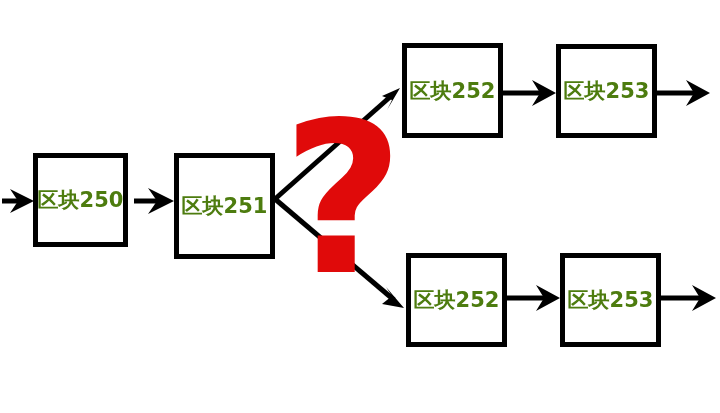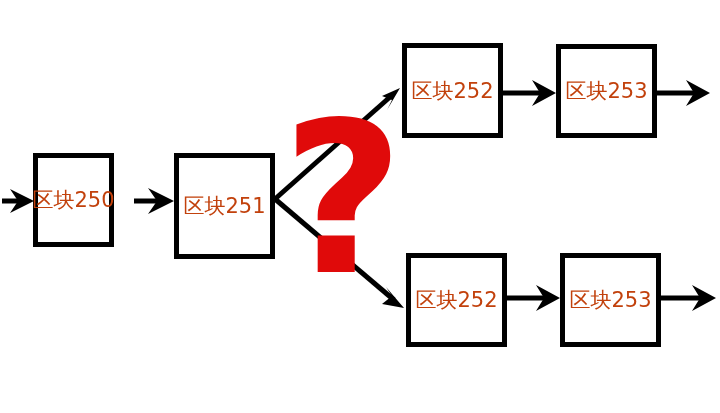--- a/index.html
+++ b/index.html
@@ -1,21 +1,21 @@
 <!DOCTYPE html>
 <html><head>
   <meta charset="utf-8">
   <style>
     html, body { margin: 0; padding: 0; background: #ffffff; }
     body { width: 720px; height: 413px; position: relative; overflow: hidden;
            font-family: "DejaVu Sans", sans-serif; }
     .canvas { position: absolute; left: 0; top: 0; width: 720px; height: 413px; }
     .block { position: absolute; box-sizing: border-box; border: 5px solid #000;
              background: #fff; display: flex; align-items: center; justify-content: center;
-             font-weight: normal; font-size: 21px; color: #c2410c; letter-spacing: 0px; white-space: nowrap; }
+             font-weight: bold; font-size: 21px; color: #4d7c0f; letter-spacing: 0px; white-space: nowrap; }
     svg.lines { position: absolute; left: 0; top: 0; }
     .qmark { position: absolute; left: 282px; top: 95px; font-family: "DejaVu Sans", sans-serif;
              font-weight: bold; font-size: 210px; line-height: 210px; color: #e00a0a; }
   </style>
 </head>
 <body>
 
 <div class="canvas">
   <svg class="lines" width="720" height="413">
     <defs>
@@ -47,19 +47,19 @@
       <polygon points="404,308 382,304 392,296 386,287"></polygon>
       <polygon points="556,93 532,80 540,93 532,106"></polygon>
       <polygon points="710,93 686,80 694,93 686,106"></polygon>
       <polygon points="560,298 536,285 544,298 536,311"></polygon>
       <polygon points="716,298 692,285 700,298 692,311"></polygon>
     </g>
   </svg>
 
   <div class="qmark">?</div>
 
-  <div class="block" style="left:33px;top:153px;width:81px;height:94px;">区块250</div>
+  <div class="block" style="left:33px;top:153px;width:95px;height:94px;">区块250</div>
   <div class="block" style="left:174px;top:153px;width:101px;height:106px;">区块251</div>
   <div class="block" style="left:402px;top:43px;width:101px;height:95px;">区块252</div>
   <div class="block" style="left:556px;top:44px;width:101px;height:94px;">区块253</div>
   <div class="block" style="left:406px;top:253px;width:101px;height:94px;">区块252</div>
   <div class="block" style="left:560px;top:253px;width:101px;height:94px;">区块253</div>
 </div>
 
 </body></html>

